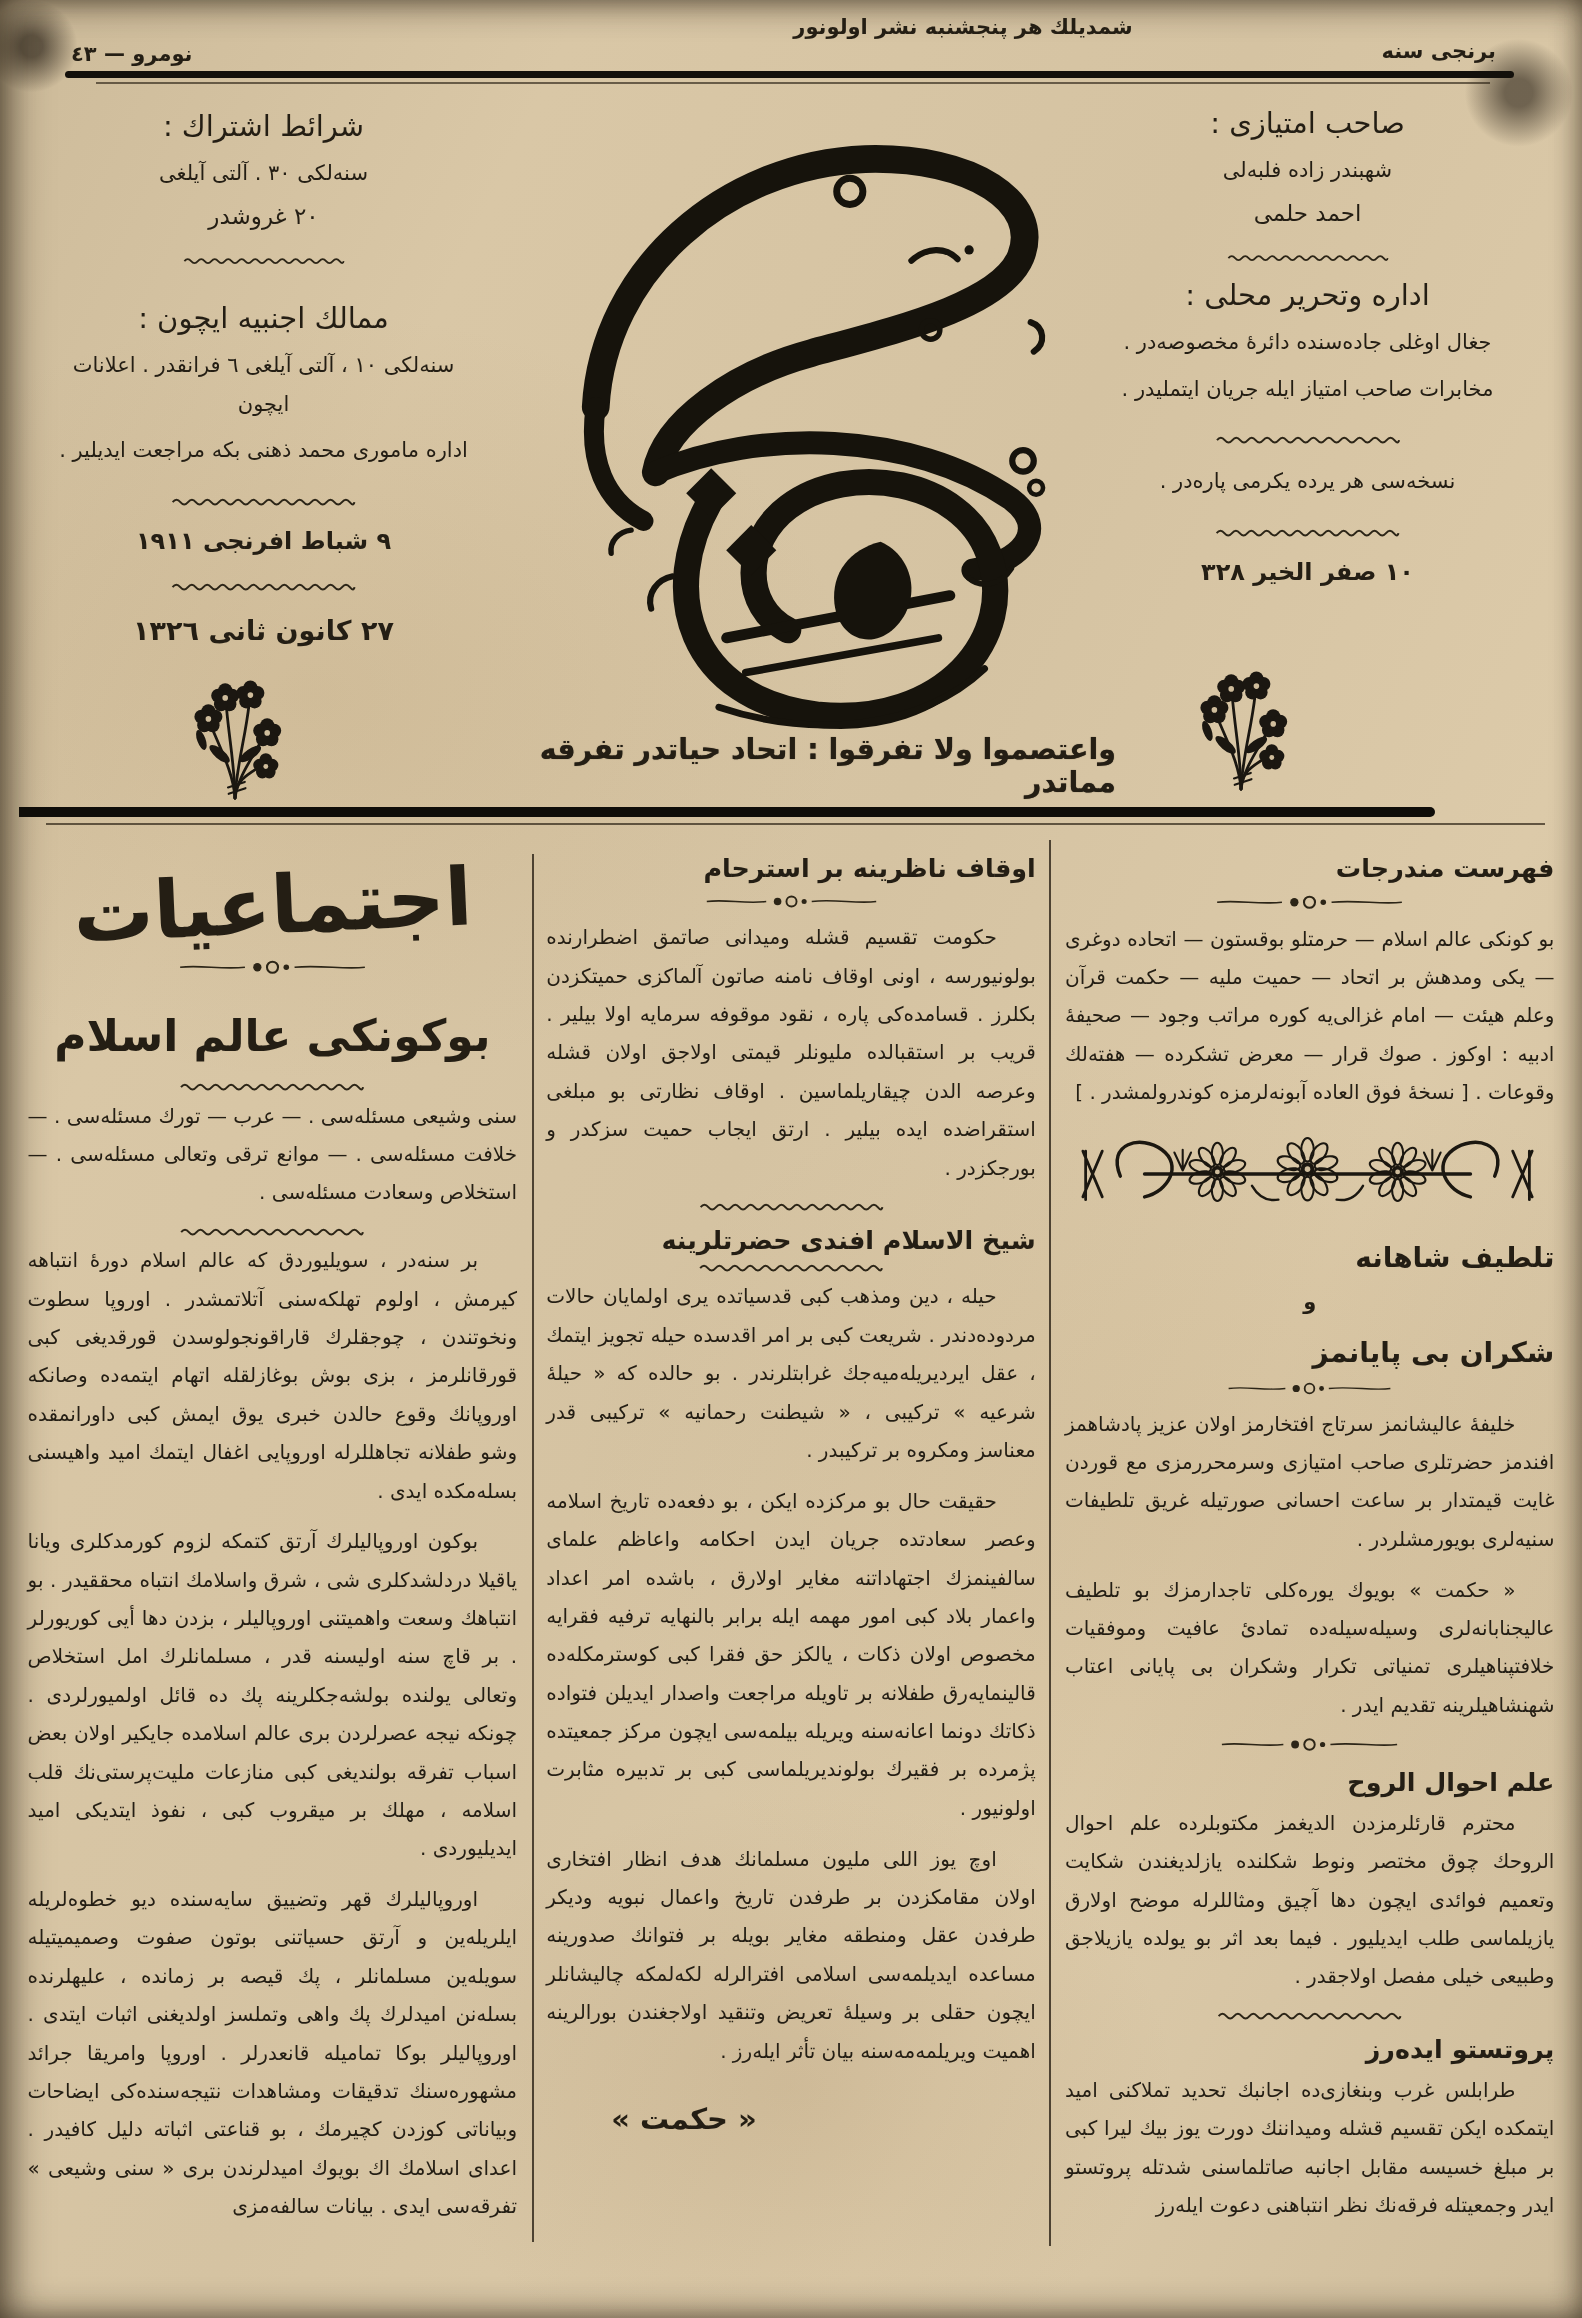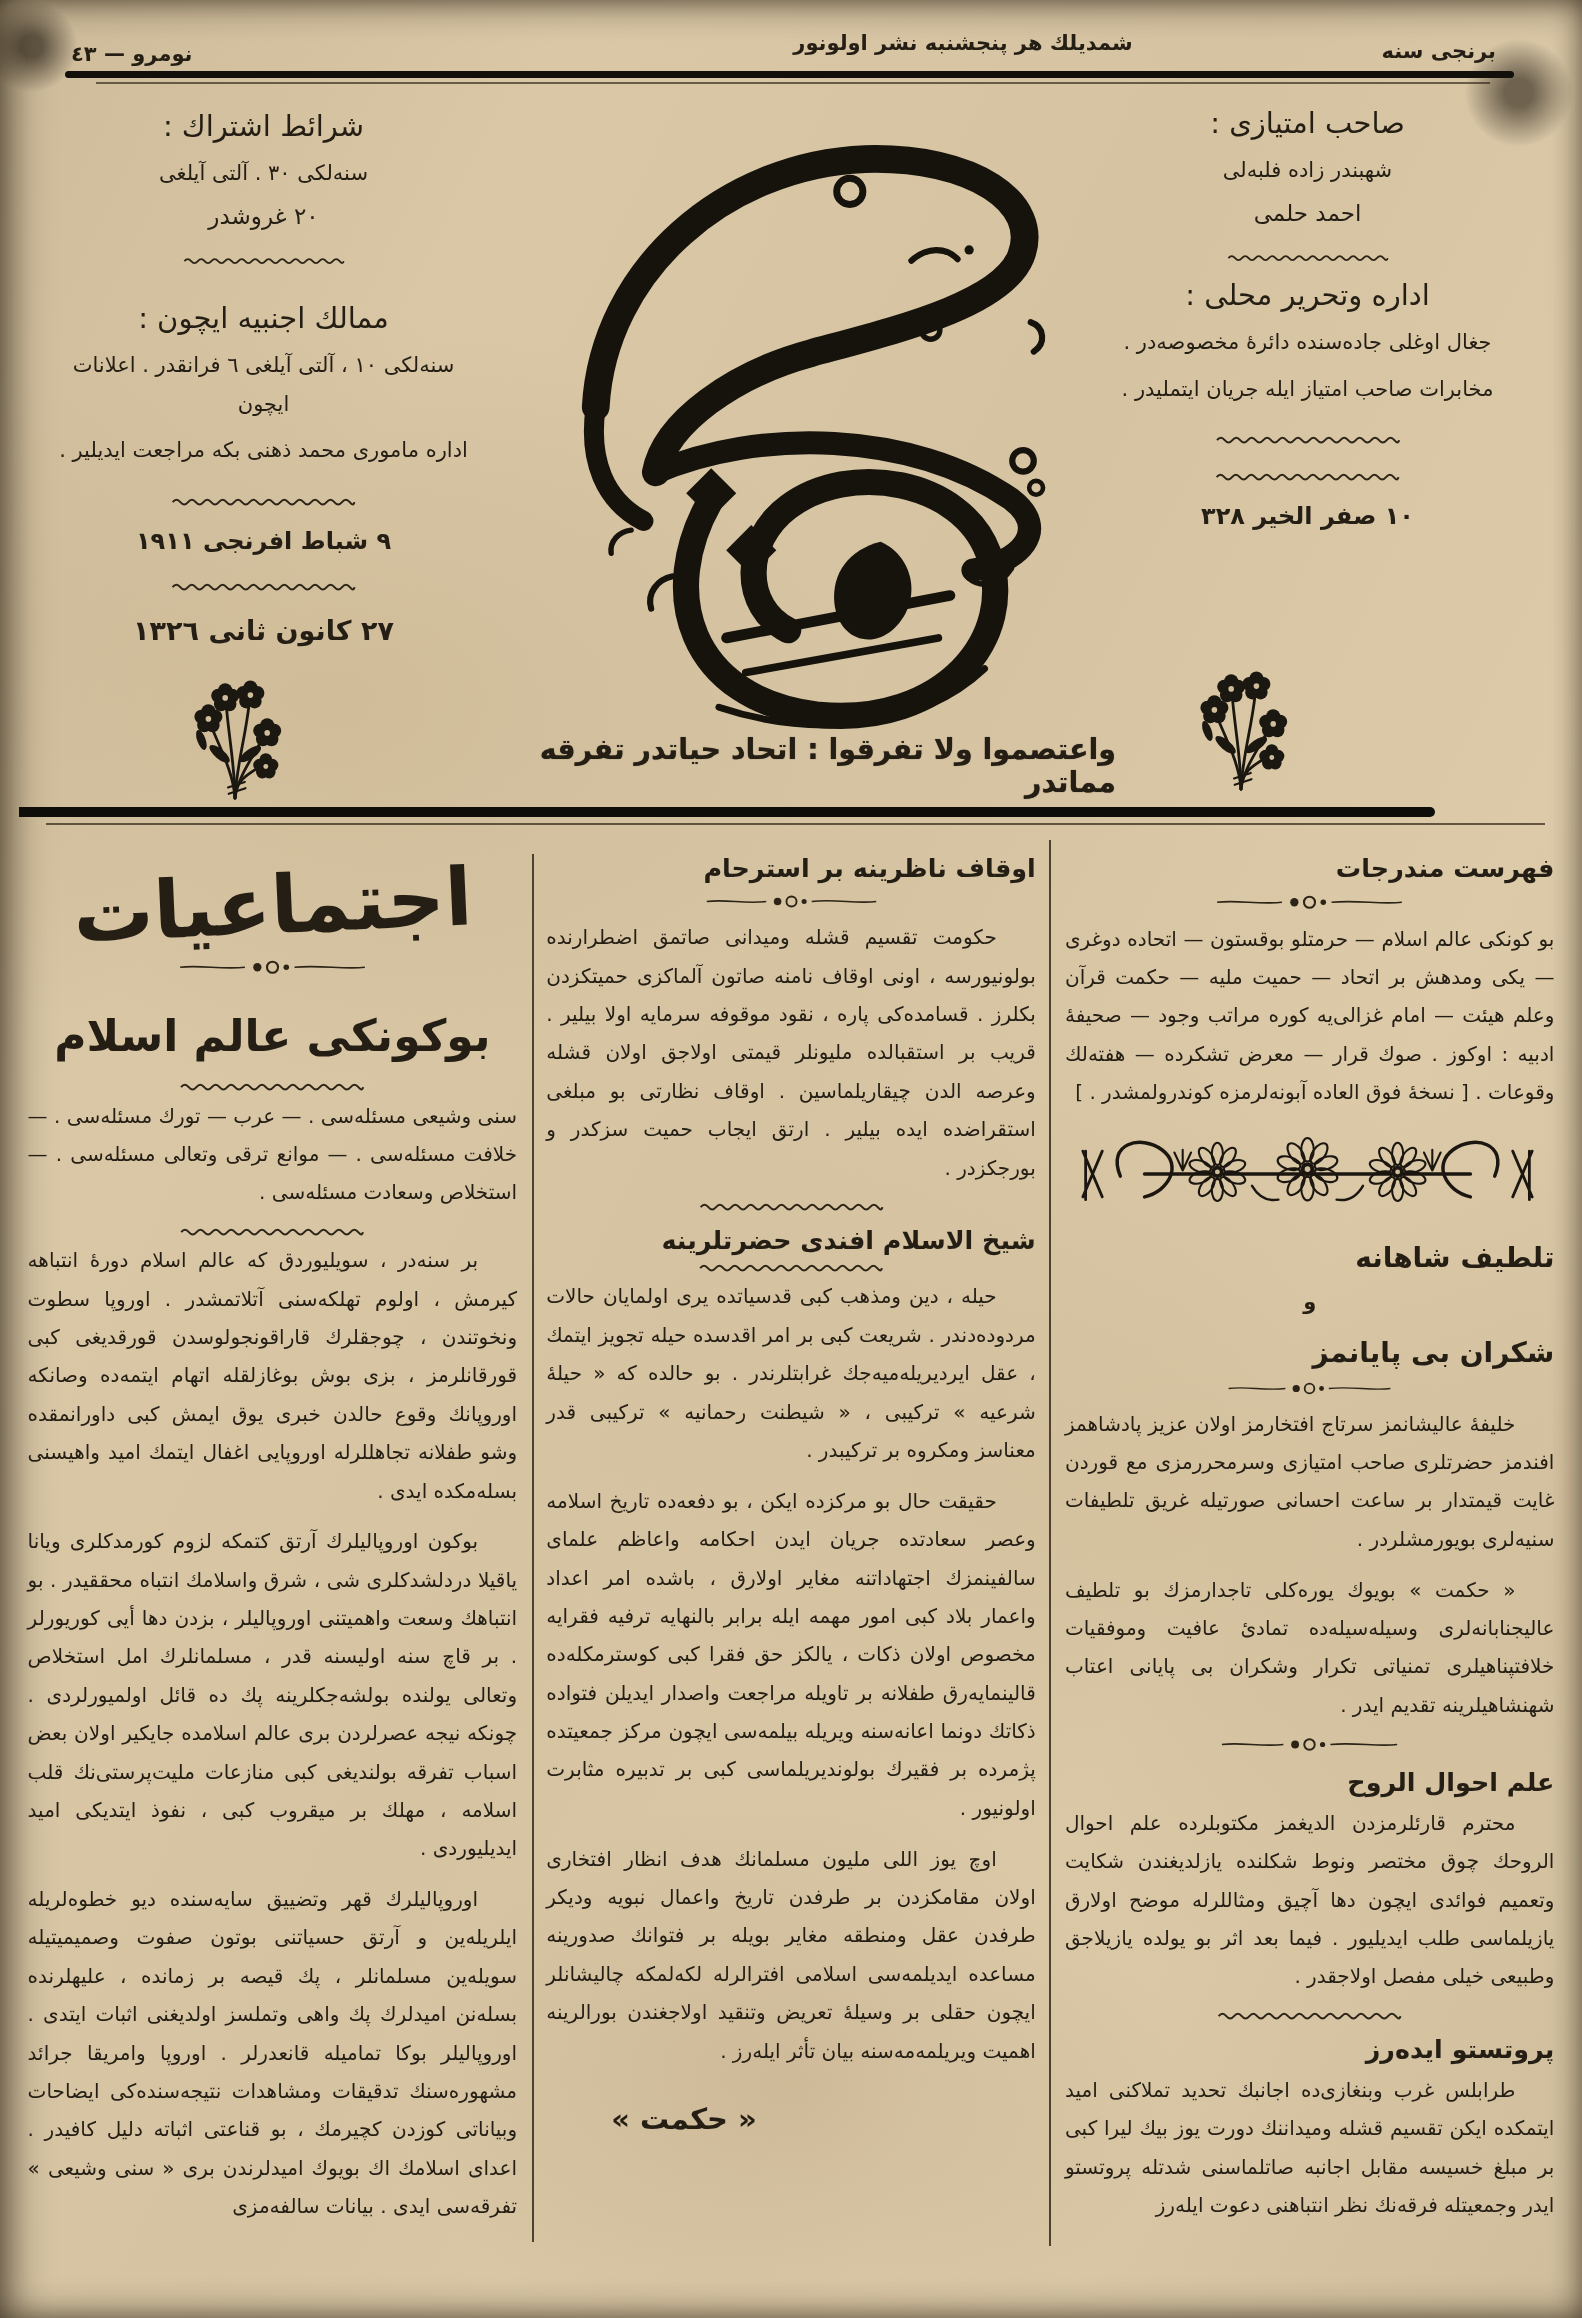--- a/index.html
+++ b/index.html
@@ -14,21 +14,21 @@
       radial-gradient(ellipse 385px 293px at 50% 90%, rgba(150,120,80,.18), transparent),
       linear-gradient(115deg,#cdbb9a 0%, #d9c7a6 22%, #d5c3a2 48%, #dccaa9 72%, #cfbd9c 100%);
     box-shadow: inset 20px 0 39px -9.2px rgba(35,25,12,.55),
                 inset -10.8px 0 31px -10.8px rgba(35,25,12,.4),
                 inset 0 14px 39px -15.4px rgba(35,25,12,.45),
                 inset 0 -14px 39px -15.4px rgba(35,25,12,.4);
   }
   
   .tb{position:absolute;font-weight:bold;white-space:nowrap;}
   .tb-year{top:39px;right:86px;font-size:21px;}
-  .tb-schedule{top:31px;left:782px;width:362px;text-align:center;font-size:21px;}
+  .tb-schedule{top:15px;left:782px;width:362px;text-align:center;font-size:21px;}
   .tb-issue{top:42px;left:71px;font-size:21px;letter-spacing:1.5px;}
   .rule-top{position:absolute;top:71px;left:65px;right:68px;height:7px;background:#13100b;border-radius:3.9px;}
   .rule-top-thin{position:absolute;top:82px;left:96px;right:92px;height:1.5px;background:rgba(45,36,22,.65);}
   
   .hblock{position:absolute;text-align:center;}
   .sub-block{top:109px;left:51px;width:425px;}
   .pub-block{top:106px;left:1095px;width:425px;}
   .hb-head{font-size:29px;font-weight:normal;margin:0 0 10.8px;}
   .hb-line{font-size:21px;margin:7.7px 0;line-height:1.85;}
   .hb-strong{font-size:23px;font-weight:normal;margin:10.8px 0;}
@@ -173,20 +173,21 @@
     <div class="hb-strong">احمد حلمى</div>
     <svg class="sq sq-t" width="162" height="10.8" viewBox="0 0 210 14">
         <use href="#sym-squiggle" width="210" height="14"></use>
       </svg>
     <div class="hb-head" style="margin-top:15px">اداره وتحرير محلى :</div>
     <div class="hb-line">جغال اوغلى جاده‌سنده دائرهٔ مخصوصه‌در .</div>
     <div class="hb-line">مخابرات صاحب امتياز ايله جريان ايتمليدر .</div>
     <svg class="sq sq-t" width="324" height="10.8" viewBox="0 0 420 14">
         <use href="#sym-squiggle" width="420" height="14"></use>
       </svg>
+    <div class="hb-line" style="margin-top:17px">نسخه‌سى هر يرده يكرمى پاره‌در .</div>
     <svg class="sq sq-t" width="231" height="10.8" viewBox="0 0 300 14">
         <use href="#sym-squiggle" width="300" height="14"></use>
       </svg>
     <div class="hb-date">١٠ صفر الخير ٣٢٨</div>
   </section>
 
   <div class="masthead-wrap" role="img" aria-label="حكمت">
     <svg viewBox="0 0 780 830" width="609" height="639">
       <g stroke="#16130c" fill="none" stroke-linecap="round">
         <path d="M150,400 C160,220 320,85 500,78 C640,74 730,135 702,205 C676,268 540,300 430,330 C330,357 240,420 228,485" stroke-width="36"></path>

